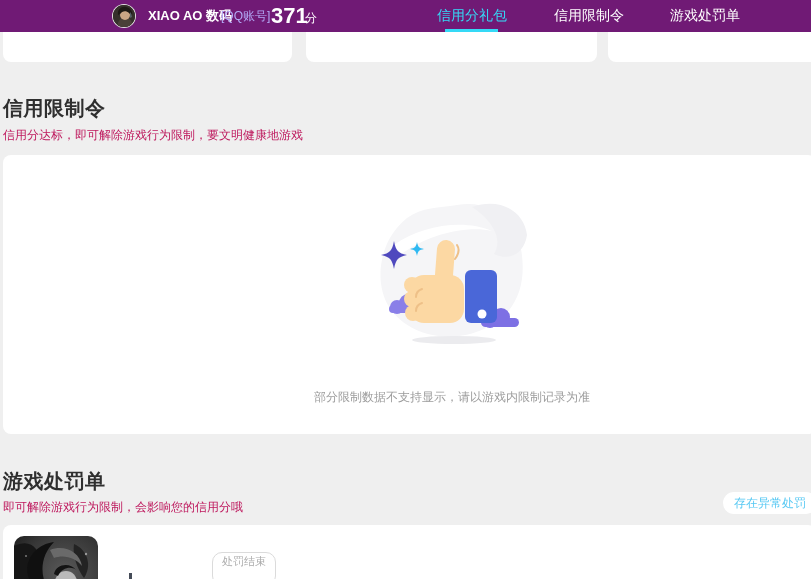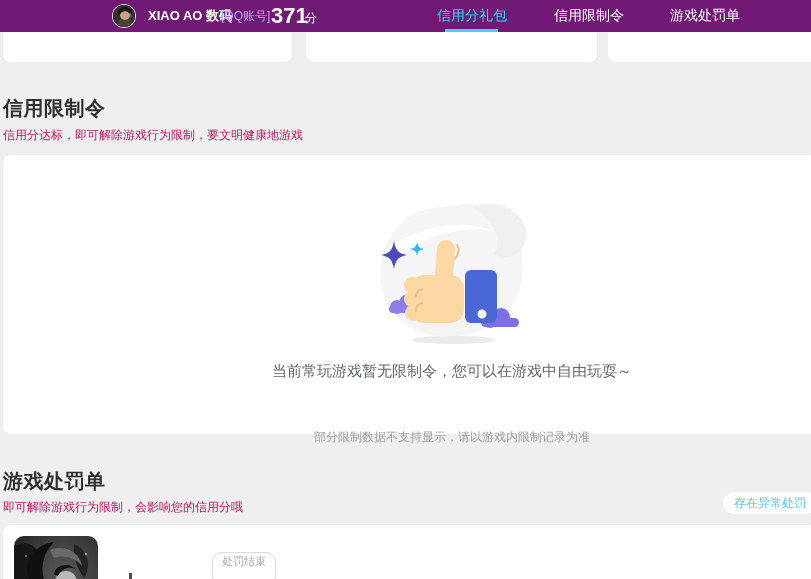--- a/index.html
+++ b/index.html
@@ -26,21 +26,21 @@
   .top-card.c3{left:608px;width:208px;border-radius:0 0 0 8px;}
 
   
   .sec-title{position:absolute;left:3px;font-size:20px;font-weight:bold;color:#2f2f2f;letter-spacing:.5px;}
   .sec-sub{position:absolute;left:3px;font-size:12px;color:#be185d;}
 
   
   .limit-card{position:absolute;left:3px;top:155px;width:813px;height:279px;background:#fff;border-radius:8px;}
   .illu{position:absolute;left:372px;top:197px;}
   .empty-msg{position:absolute;left:452px;top:362px;transform:translateX(-50%);font-size:15px;color:#62666d;white-space:nowrap;}
-  .empty-note{position:absolute;left:452px;top:389px;transform:translateX(-50%);font-size:12px;color:#9d9d9d;white-space:nowrap;margin-top:40px;}
+  .empty-note{position:absolute;left:452px;top:389px;transform:translateX(-50%);font-size:12px;color:#9d9d9d;white-space:nowrap;}
 
   
   .anomaly-pill{position:absolute;left:723px;top:492px;height:22px;line-height:22px;background:#fff;border-radius:11px;
                 padding:0 11px;font-size:12px;color:#56c8f3;cursor:pointer;white-space:nowrap;box-sizing:border-box;}
   .punish-card{position:absolute;left:3px;top:525px;width:813px;height:60px;background:#fff;border-radius:8px 8px 0 0;}
   .game-icon{position:absolute;left:14px;top:536px;width:84px;height:84px;border-radius:10px;overflow:hidden;}
   .game-title{position:absolute;left:128px;top:549px;font-size:19px;font-weight:bold;color:#2c3a52;letter-spacing:1px;}
   .status-pill{position:absolute;left:212px;top:552px;height:34px;line-height:17px;border:1px solid #dbdbdb;border-radius:10px;
                padding:0 9px;font-size:11px;color:#ababab;box-sizing:border-box;white-space:nowrap;}
   .cutoff-frag{position:absolute;left:129px;top:573px;width:3px;height:6px;background:#454c58;}
@@ -112,21 +112,20 @@
         <circle cx="40" cy="102" r="8" fill="#fcd8a3"></circle>
         <circle cx="41" cy="116" r="8" fill="#fcd8a3"></circle>
         <rect x="38" y="78" width="54" height="48" rx="14" fill="#fcd8a3"></rect>
         <path d="M50 92 q-6 2 -6 8" stroke="#eec088" stroke-width="2" fill="none" stroke-linecap="round"></path>
         <path d="M50 106 q-6 2 -6 8" stroke="#eec088" stroke-width="2" fill="none" stroke-linecap="round"></path>
         <path d="M83 62 q6 -8 2 -14" stroke="#eec088" stroke-width="2" fill="none" stroke-linecap="round"></path>
       </g>
     </svg>
   </div>
 
-  <div class="empty-msg">当前常玩游戏暂无限制令，您可以在游戏中自由玩耍～</div>
   <div class="empty-note">部分限制数据不支持显示，请以游戏内限制记录为准</div>
 
   <div class="sec-title" style="top:468px">游戏处罚单</div>
   <div class="sec-sub" style="top:499px">即可解除游戏行为限制，会影响您的信用分哦</div>
   <div class="anomaly-pill">存在异常处罚</div>
 
   <div class="punish-card"></div>
   <div class="game-icon">
     <svg width="84" height="84" viewBox="0 0 84 84">
       <defs>

